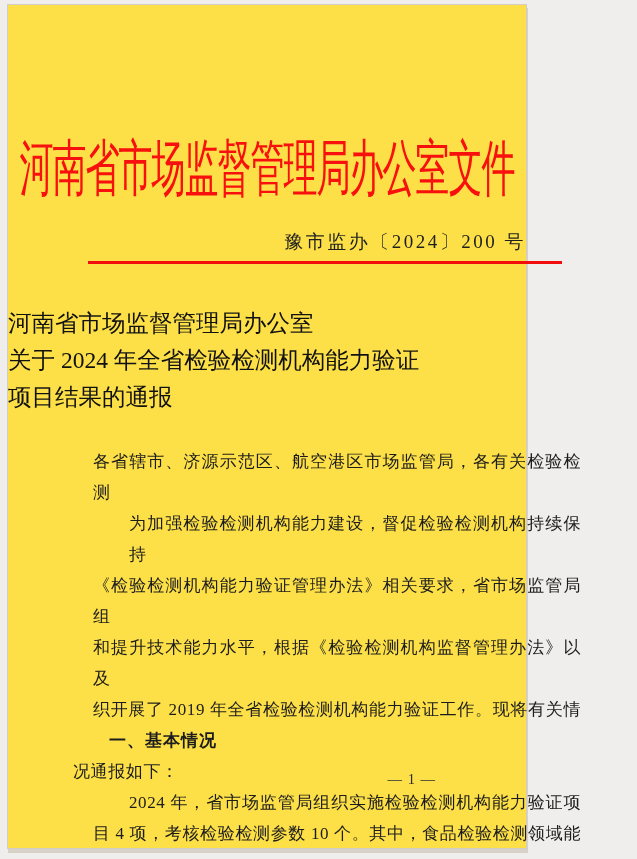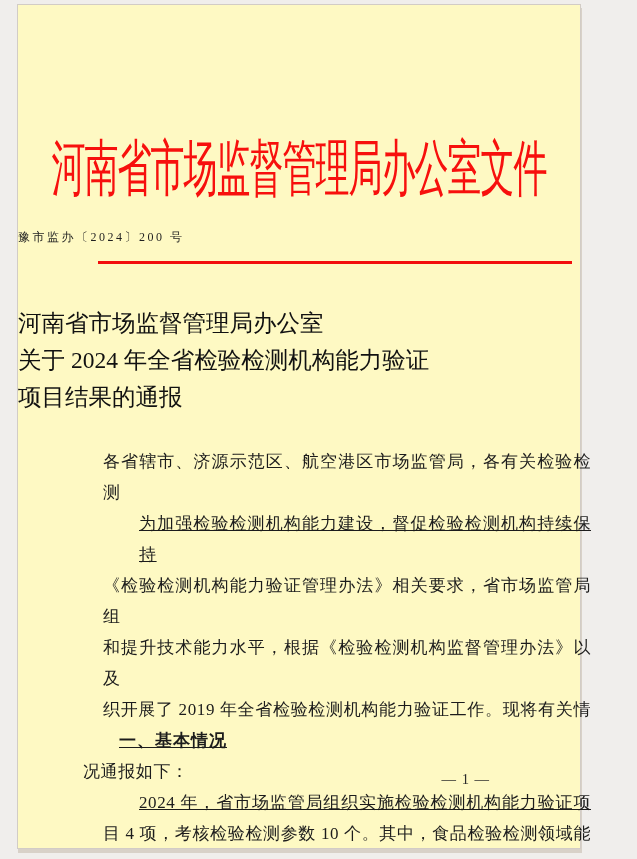--- a/index.html
+++ b/index.html
@@ -6,25 +6,25 @@
     margin: 0;
     padding: 0;
     width: 637px;
     height: 859px;
     background: #f0eeec;
     overflow: hidden;
     font-family: "Liberation Serif", "DejaVu Serif", serif;
   }
   .page {
     position: absolute;
-    left: 17px;
+    left: 7px;
     top: 4px;
-    width: 564px;
+    width: 520px;
     height: 845px;
-    background: #fef9c3;
+    background: #fde047;
     border: 1px solid #d2ccc6;
     box-shadow: 1px 4px 0 #d8d1c8;
     box-sizing: border-box;
   }
   .masthead {
     position: absolute;
     left: 0;
     right: 0;
     top: 147px;
     height: 34px;
@@ -35,22 +35,22 @@
     font-weight: 400;
     color: #f7100d;
     transform: scaleY(1.8);
     white-space: nowrap;
   }
   .doc-number {
     position: absolute;
     left: 0;
     right: 0;
     top: 224px;
-    text-align: left;
-    font-size: 12px;
+    text-align: right;
+    font-size: 19px;
     letter-spacing: 2.5px;
     color: #1f1f1f;
   }
   .red-divider {
     position: absolute;
     left: 80px;
     top: 256px;
     width: 474px;
     height: 3px;
     background: #f20d0d;
@@ -76,21 +76,21 @@
     letter-spacing: 0.6px;
     color: #1c1c1c;
   }
   .line { white-space: nowrap; }
   .line.fill {
     white-space: normal;
     text-align: justify;
     text-align-last: justify;
     margin-left: 20px;
   }
-  .line.indent { padding-left: 36px; text-decoration: underline; }
+  .line.indent { padding-left: 36px; }
   .line.heading {
     font-family: "Liberation Sans", "DejaVu Sans", sans-serif;
     font-weight: 700;
     letter-spacing: 1px;
   }
   .page-number {
     position: absolute;
     right: 90px;
     top: 766px;
     font-size: 14.5px;

